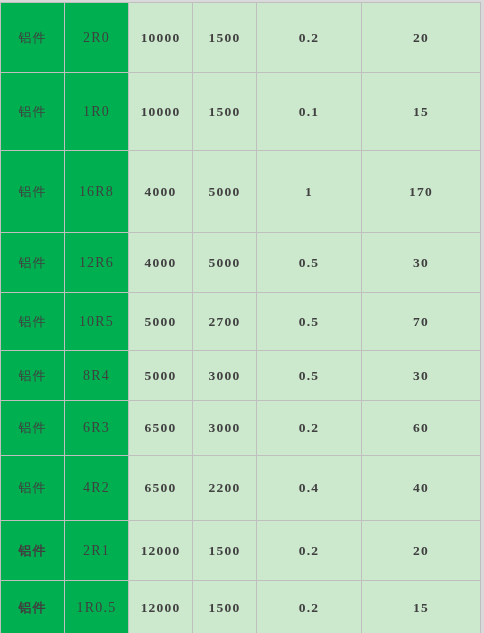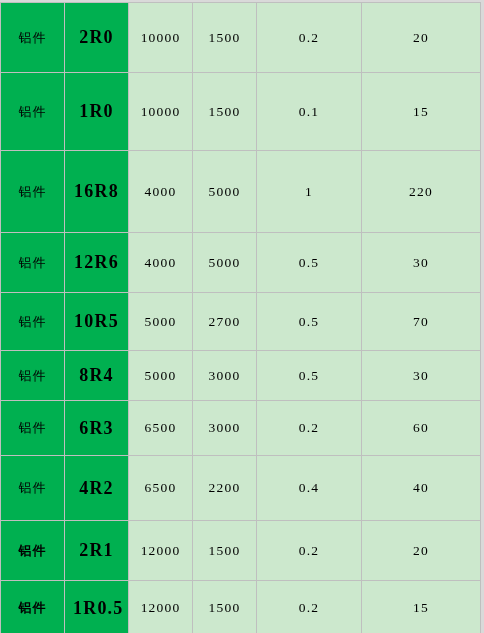--- a/index.html
+++ b/index.html
@@ -23,21 +23,21 @@
     border-collapse: collapse;
     table-layout: fixed;
     background: #cce8cd;
   }
 
   #spec-table td {
     padding: 8px;
     margin: 0;
     text-align: center;
     vertical-align: middle;
-    color: #000000;
+    color: #404040;
     border: 1px solid #bfbfbf;
     overflow: hidden;
     white-space: nowrap;
   }
 
   
   .col-material { width: 64px; }
   .col-model    { width: 64px; }
   .col-c3       { width: 64px; }
   .col-c4       { width: 64px; }
@@ -51,33 +51,33 @@
     border-top: 1px solid #000000;
     border-bottom: 1px solid #000000;
     border-left: 1px solid #000000;
   }
   td.key.material {
     border-left: 1px solid #bfbfbf;
     font-size: 13px;
     letter-spacing: 1px;
   }
   td.key.model {
-    font-size: 18px;
-    font-weight: bold;
+    font-size: 14px;
+    font-weight: normal;
     letter-spacing: 1.2px;
   }
   td.key.material.em {
     font-weight: bold;
   }
 
   
   td.num {
     background: #cce8cd;
     font-size: 13.5px;
-    font-weight: normal;
+    font-weight: bold;
     letter-spacing: 1.2px;
   }
 </style>
 </head>
 <body>
 
 <table id="spec-table">
   <colgroup>
     <col class="col-material">
     <col class="col-model">
@@ -102,21 +102,21 @@
         <td class="num">1500</td>
         <td class="num">0.1</td>
         <td class="num">15</td>
       </tr>
       <tr style="height: 82px;">
         <td class="key material">铝件</td>
         <td class="key model">16R8</td>
         <td class="num">4000</td>
         <td class="num">5000</td>
         <td class="num">1</td>
-        <td class="num">220</td>
+        <td class="num">170</td>
       </tr>
       <tr style="height: 60px;">
         <td class="key material">铝件</td>
         <td class="key model">12R6</td>
         <td class="num">4000</td>
         <td class="num">5000</td>
         <td class="num">0.5</td>
         <td class="num">30</td>
       </tr>
       <tr style="height: 58px;">

